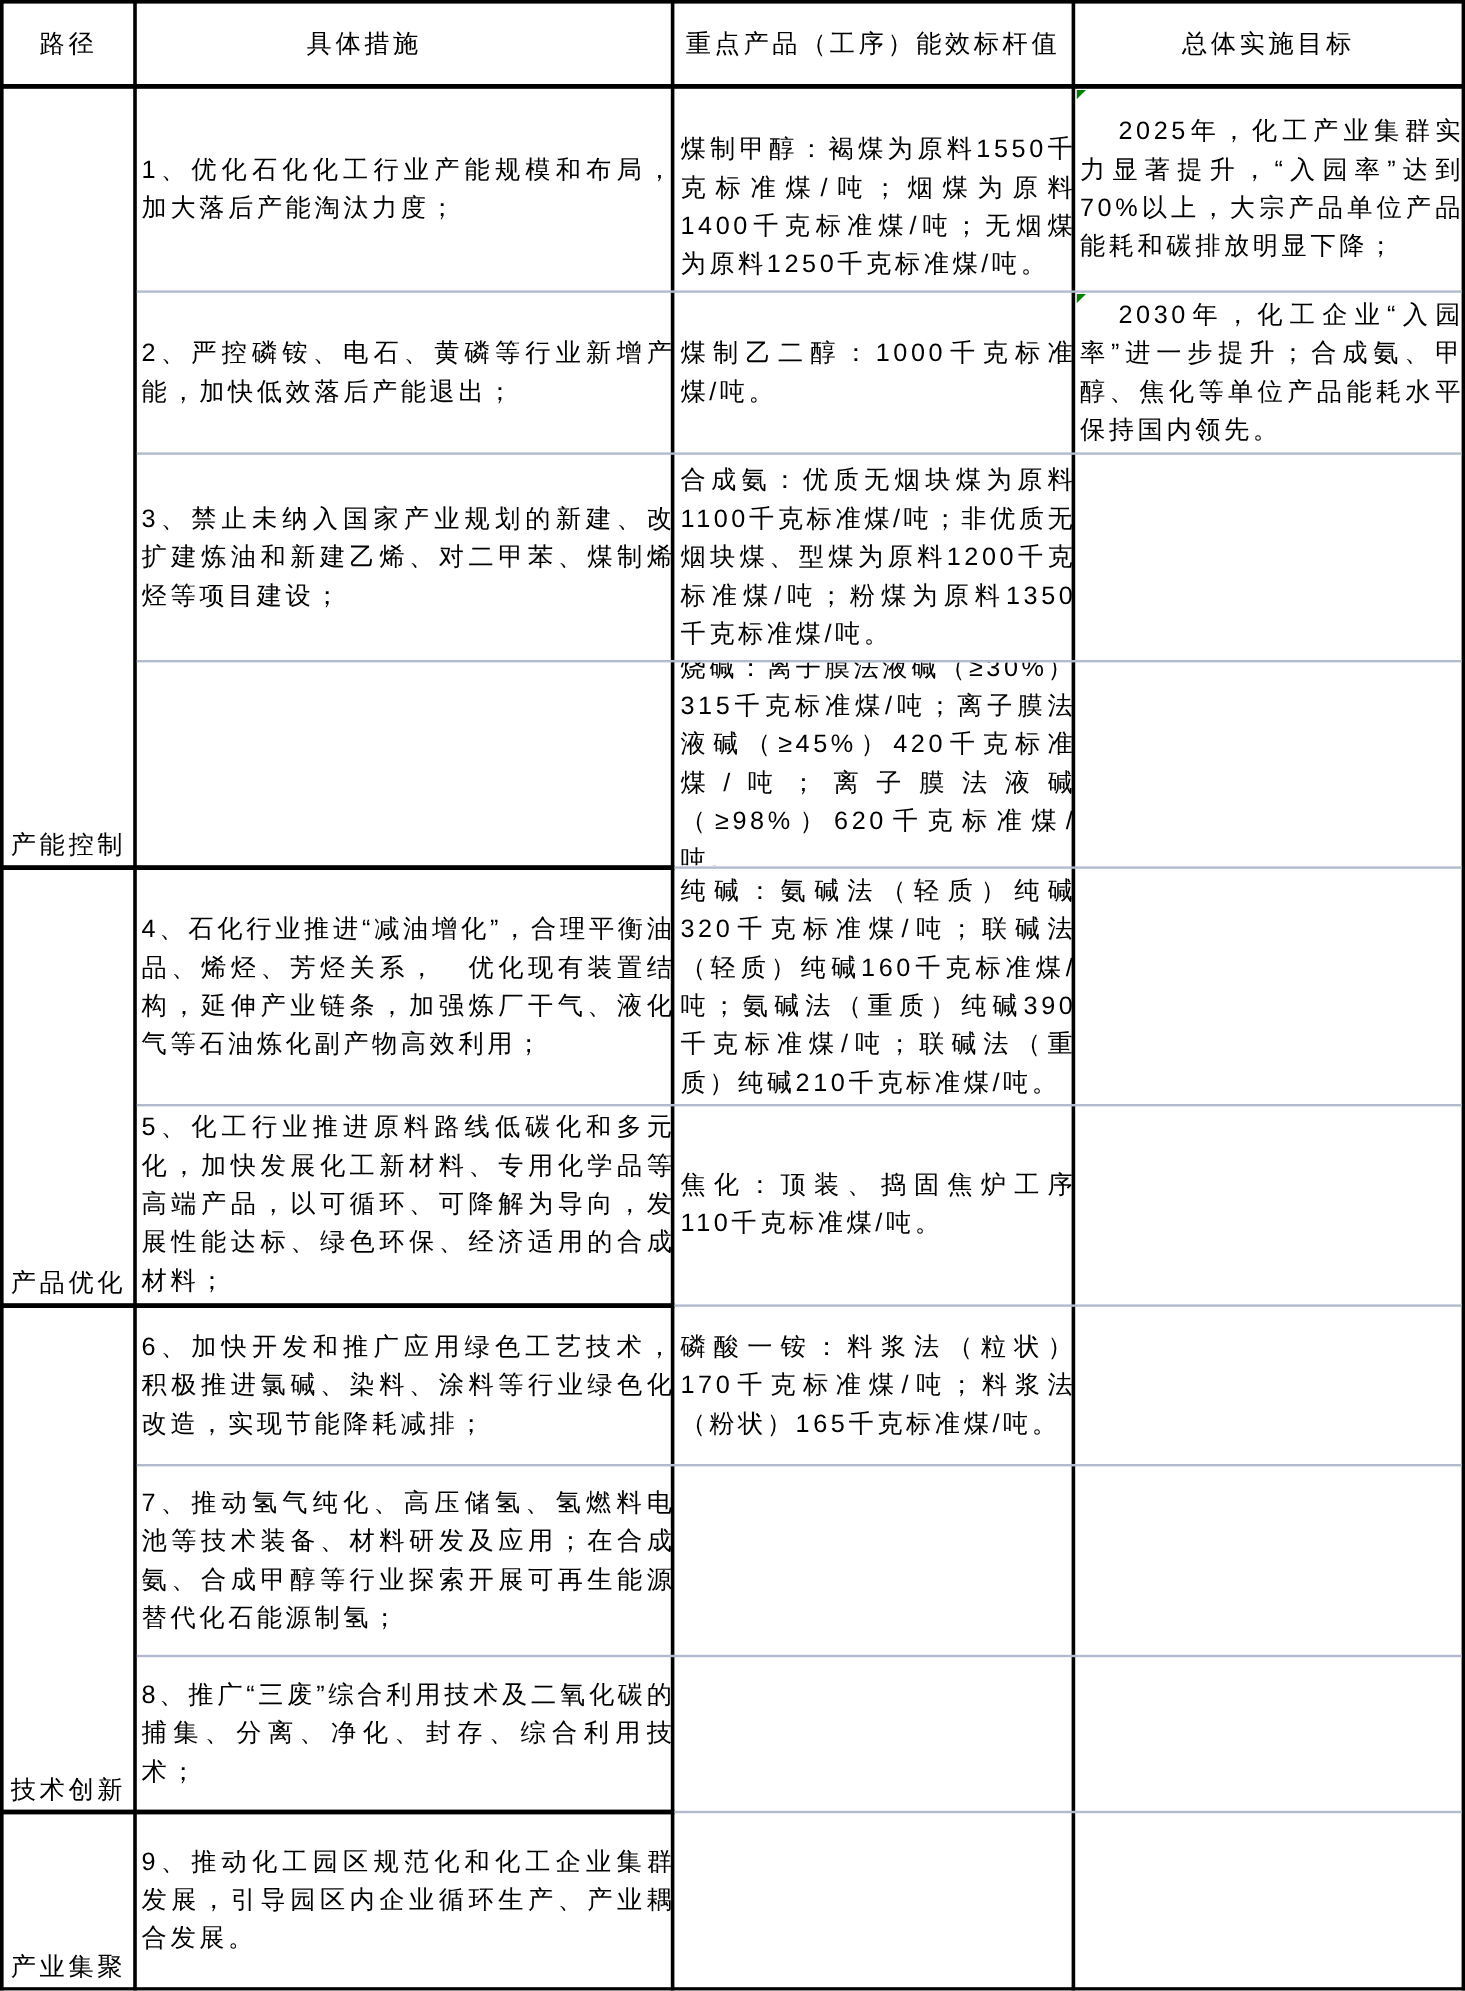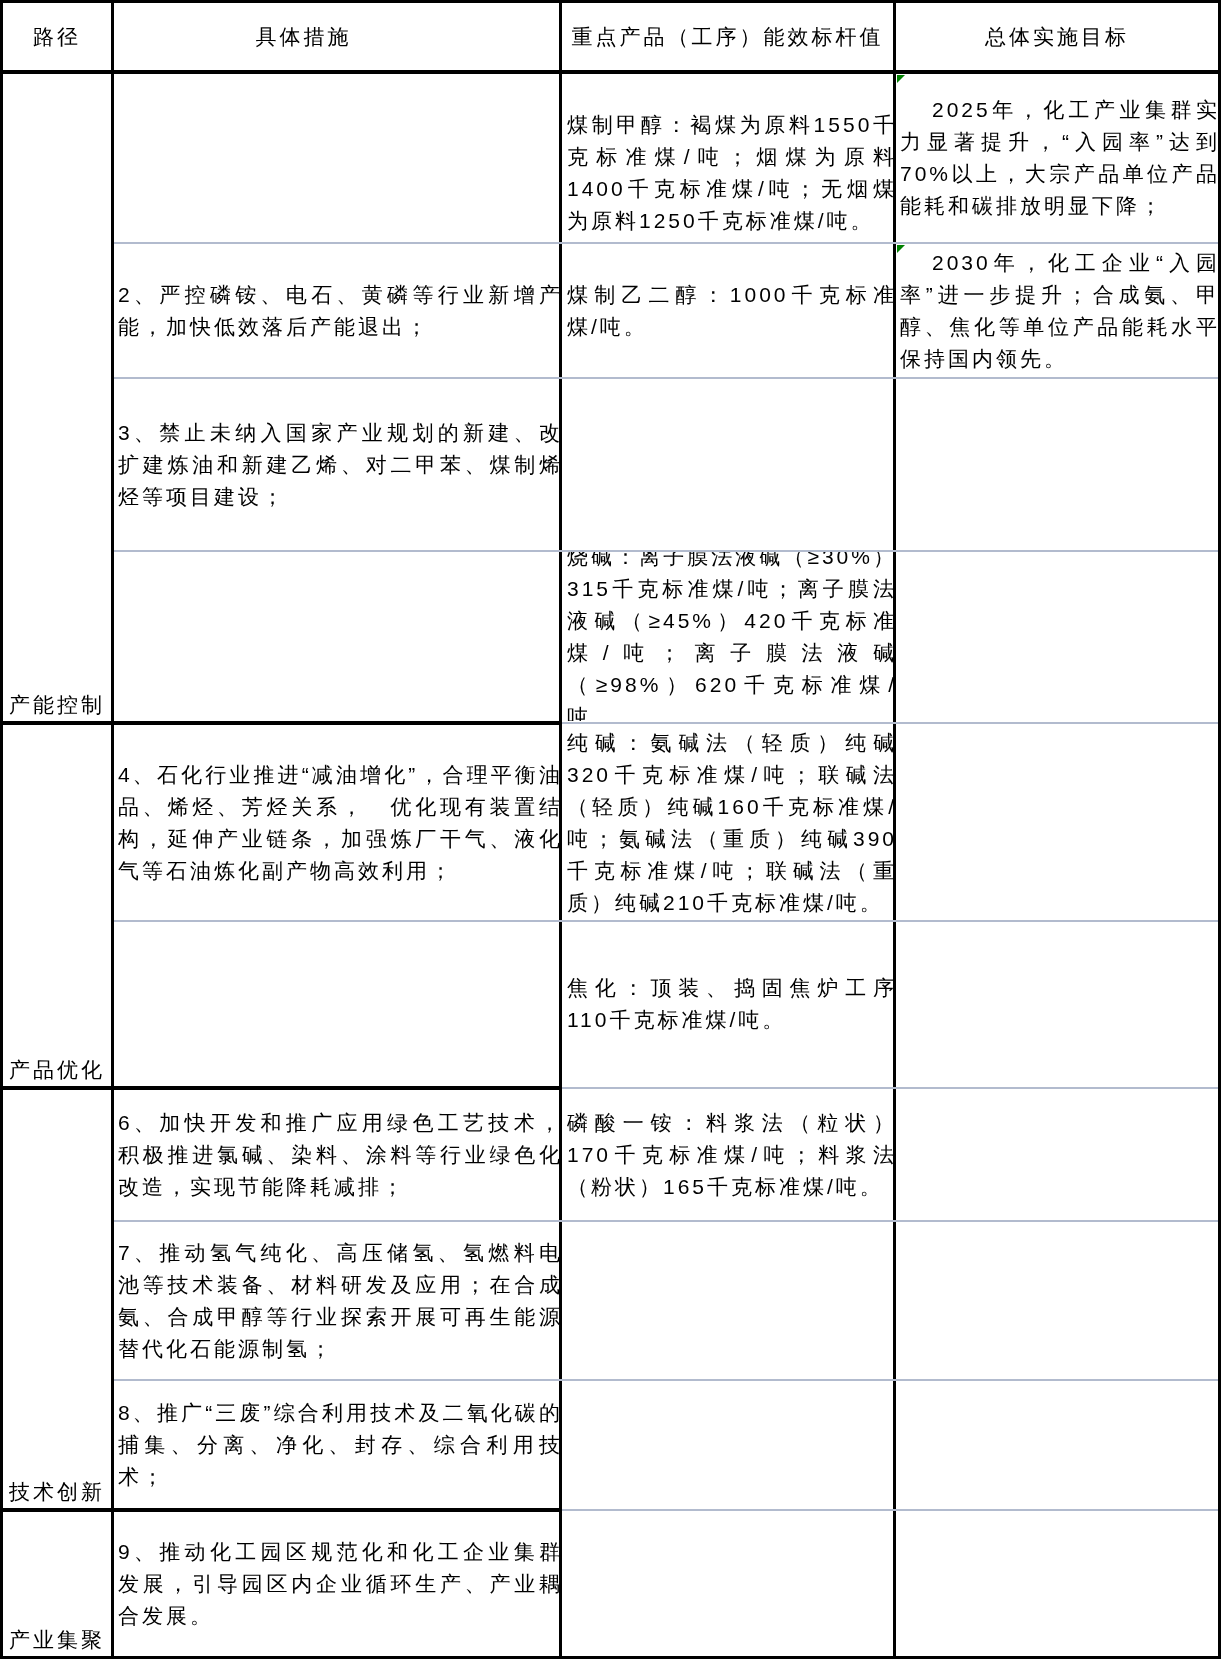--- a/index.html
+++ b/index.html
@@ -48,47 +48,56 @@
   <div class="cell pathcell" style="left:3px;top:725px;width:108px;height:361px;">
     <div class="tx">产品优化</div>
   </div>
   <div class="cell pathcell" style="left:3px;top:1090px;width:108px;height:418px;">
     <div class="tx">技术创新</div>
   </div>
   <div class="cell pathcell" style="left:3px;top:1512px;width:108px;height:144px;">
     <div class="tx">产业集聚</div>
   </div>
 
+  <div class="cell body-col2" style="top:74px;height:168px;">
+    <div class="tx">1、优化石化化工行业产能规模和布局，加大落后产能淘汰力度；</div>
+  </div>
   <div class="cell body-col2" style="top:244px;height:133px;">
     <div class="tx">2、严控磷铵、电石、黄磷等行业新增产能，加快低效落后产能退出；</div>
   </div>
   <div class="cell body-col2" style="top:379px;height:171px;">
     <div class="tx">3、禁止未纳入国家产业规划的新建、改扩建炼油和新建乙烯、对二甲苯、煤制烯烃等项目建设；</div>
   </div>
   <div class="cell body-col2" style="top:725px;height:195px;">
     <div class="tx">4、石化行业推进“减油增化”，合理平衡油品、烯烃、芳烃关系，　优化现有装置结构，延伸产业链条，加强炼厂干气、液化气等石油炼化副产物高效利用；</div>
+  </div>
+  <div class="cell body-col2" style="top:922px;height:164px;">
+    <div class="tx">5、化工行业推进原料路线低碳化和多元化，加快发展化工新材料、专用化学品等高端产品，以可循环、可降解为导向，发展性能达标、绿色环保、经济适用的合成材料；</div>
   </div>
   <div class="cell body-col2" style="top:1090px;height:130px;">
     <div class="tx">6、加快开发和推广应用绿色工艺技术，积极推进氯碱、染料、涂料等行业绿色化改造，实现节能降耗减排；</div>
   </div>
   <div class="cell body-col2" style="top:1222px;height:157px;">
     <div class="tx">7、推动氢气纯化、高压储氢、氢燃料电池等技术装备、材料研发及应用；在合成氨、合成甲醇等行业探索开展可再生能源替代化石能源制氢；</div>
   </div>
   <div class="cell body-col2" style="top:1381px;height:127px;">
     <div class="tx">8、推广“三废”综合利用技术及二氧化碳的捕集、分离、净化、封存、综合利用技术；</div>
   </div>
   <div class="cell body-col2" style="top:1512px;height:144px;">
     <div class="tx">9、推动化工园区规范化和化工企业集群发展，引导园区内企业循环生产、产业耦合发展。</div>
   </div>
 
   <div class="cell body-col3" style="top:74px;height:198px;">
     <div class="tx">煤制甲醇：褐煤为原料1550千克标准煤/吨；烟煤为原料1400千克标准煤/吨；无烟煤为原料1250千克标准煤/吨。</div>
   </div>
   <div class="cell body-col3" style="top:244px;height:133px;">
     <div class="tx">煤制乙二醇：1000千克标准煤/吨。</div>
+  </div>
+  <div class="cell body-col3" style="top:379px;height:171px;">
+    <div class="tx">合成氨：优质无烟块煤为原料1100千克标准煤/吨；非优质无烟块煤、型煤为原料1200千克标准煤/吨；粉煤为原料1350千克标准煤/吨。</div>
   </div>
   <div class="cell body-col3" style="top:552px;height:169px;">
     <div class="tx">烧碱：离子膜法液碱（≥30%）315千克标准煤/吨；离子膜法液碱（≥45%）420千克标准煤/吨；离子膜法液碱（≥98%）620千克标准煤/吨。</div>
   </div>
   <div class="cell body-col3" style="top:725px;height:195px;">
     <div class="tx">纯碱：氨碱法（轻质）纯碱320千克标准煤/吨；联碱法（轻质）纯碱160千克标准煤/吨；氨碱法（重质）纯碱390千克标准煤/吨；联碱法（重质）纯碱210千克标准煤/吨。</div>
   </div>
   <div class="cell body-col3" style="top:922px;height:164px;">
     <div class="tx">焦化：顶装、捣固焦炉工序110千克标准煤/吨。</div>
   </div>

